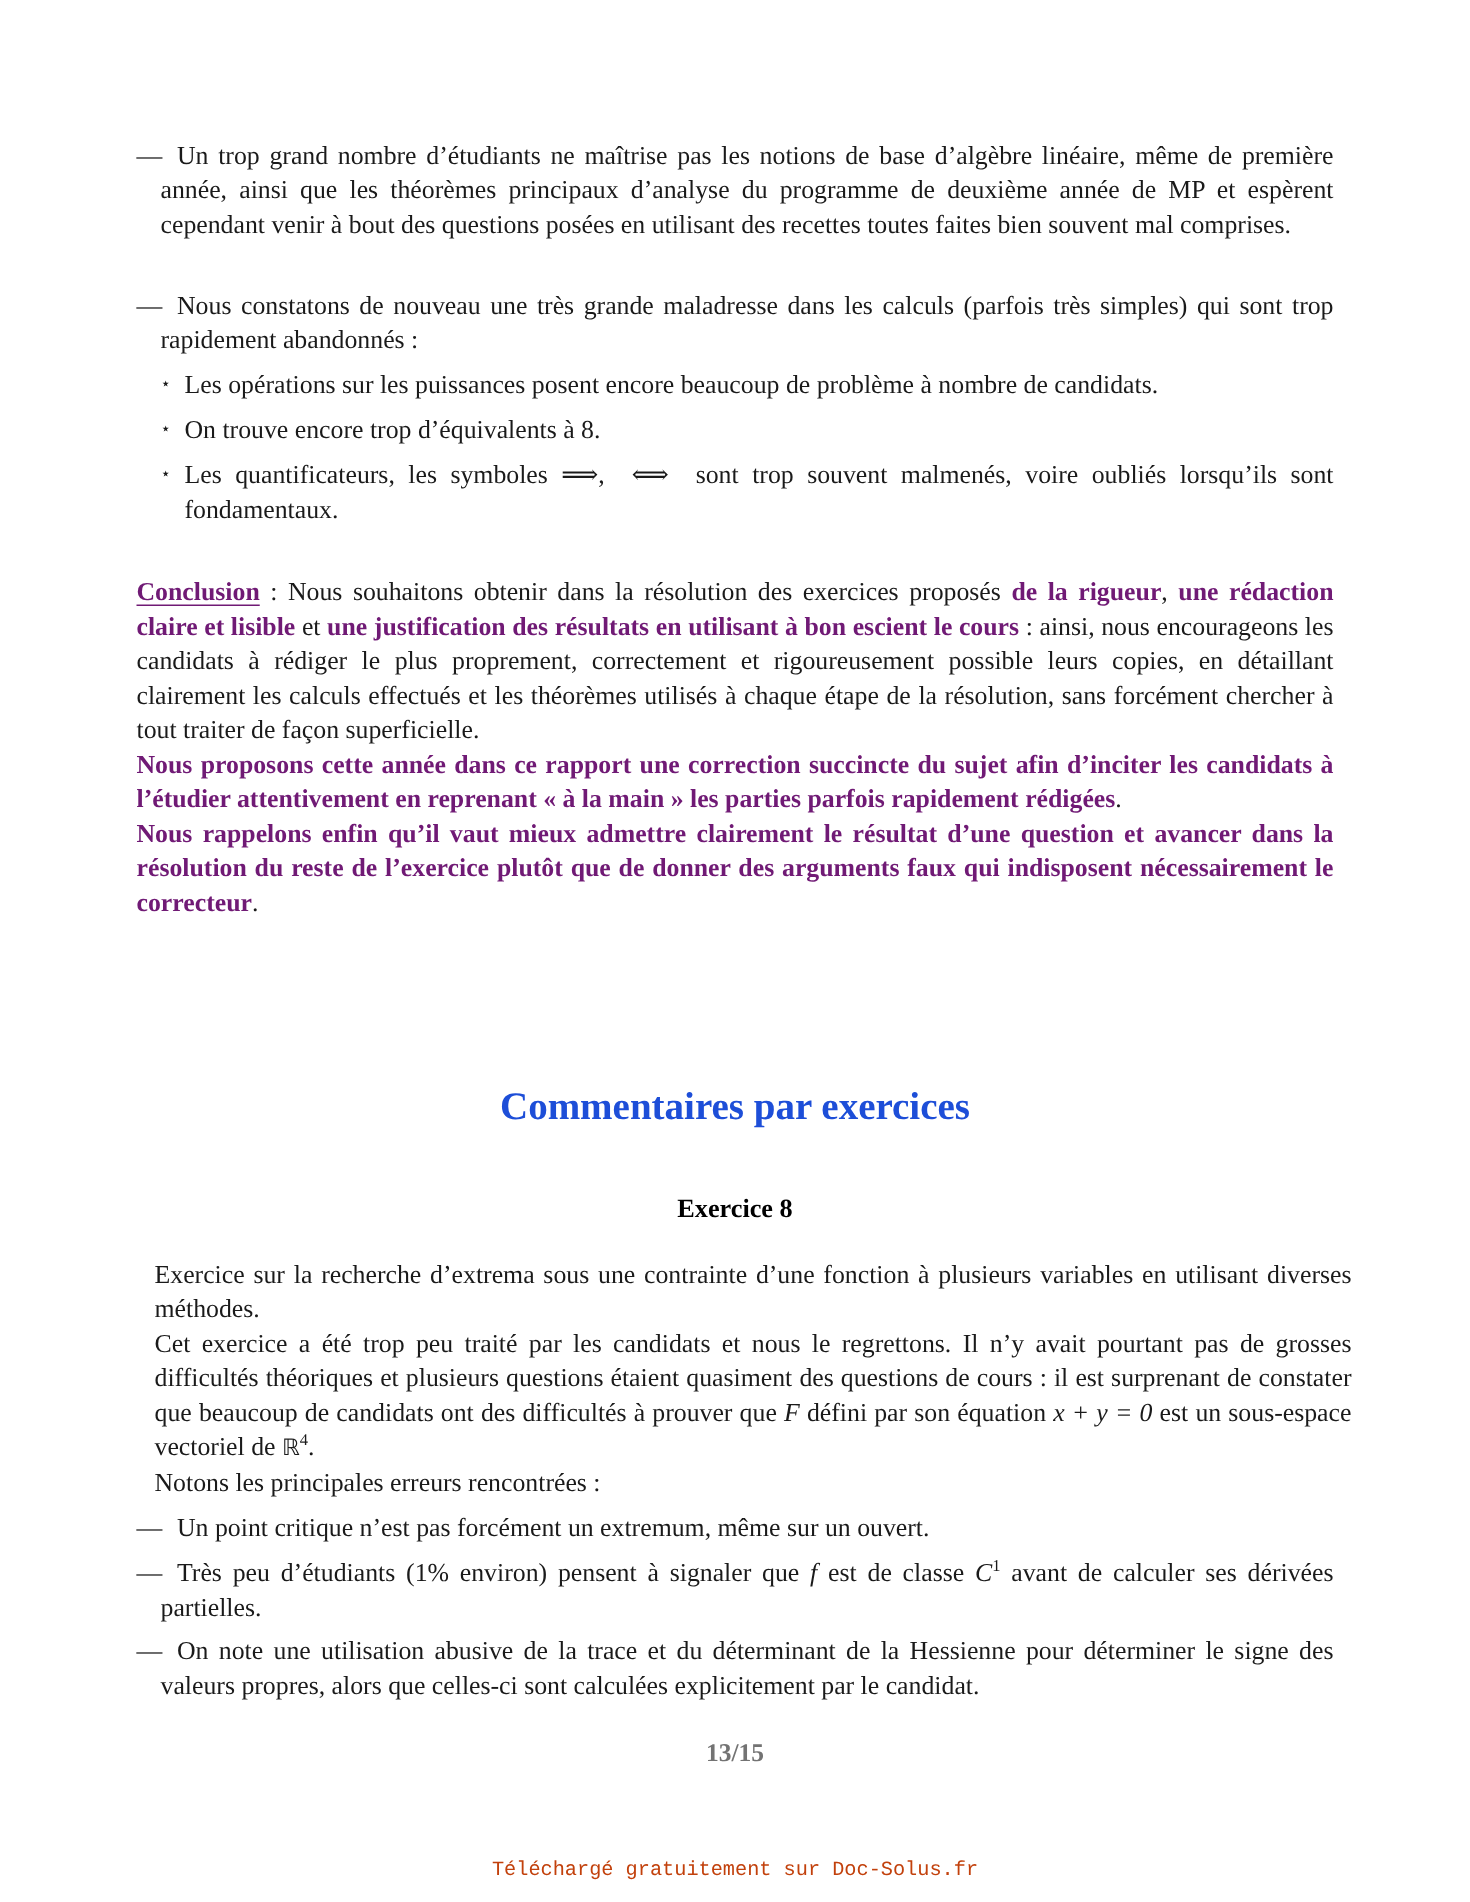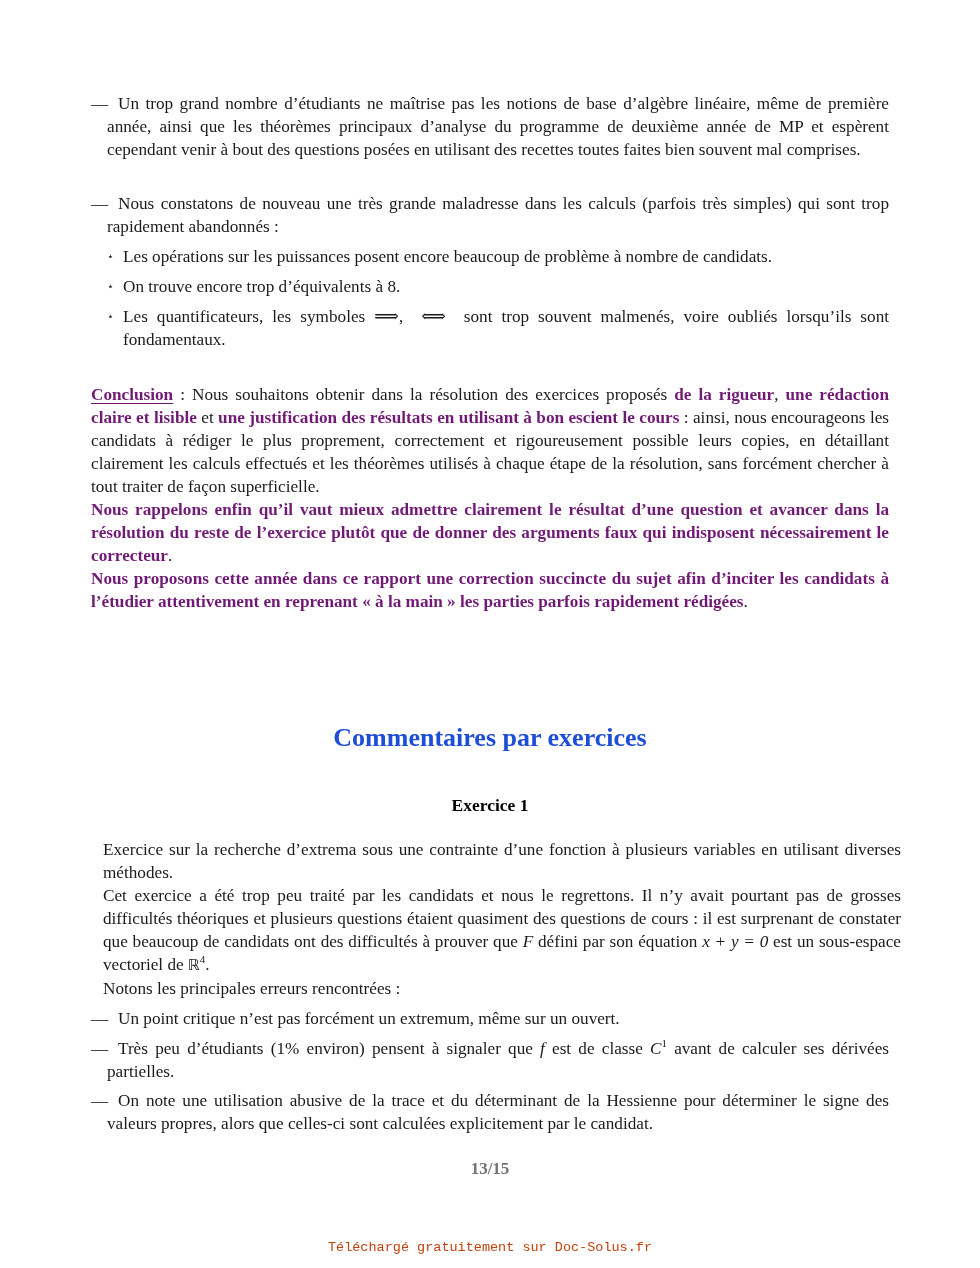--- a/index.html
+++ b/index.html
@@ -56,26 +56,26 @@
     <span class="txt">
       <span>Les quantificateurs, les symboles</span>
       <span>⟹</span><span>,</span>&nbsp;
       <span>⟺</span>&nbsp;
       <span>sont trop souvent malmenés, voire oubliés lorsqu’ils sont fondamentaux.</span>
     </span>
   </div>
 
   <div class="abs" style="top:383px; left:0; width:798px;">
     <p class="para"><b class="underline">Conclusion</b><span> : Nous souhaitons obtenir dans la résolution des exercices proposés </span><b>de la rigueur</b><span>, </span><b>une rédaction claire et lisible</b><span> et </span><b>une justification des résultats en utilisant à bon escient le cours</b><span> : ainsi, nous encourageons les candidats à rédiger le plus proprement, correctement et rigoureusement possible leurs copies, en détaillant clairement les calculs effectués et les théorèmes utilisés à chaque étape de la résolution, sans forcément chercher à tout traiter de façon superficielle.</span></p>
+    <p class="para"><b>Nous proposons cette année dans ce rapport une correction succincte du sujet afin d’inciter les candidats à l’étudier attentivement en reprenant « à la main » les parties parfois rapidement rédigées</b><span>.</span></p>
     <p class="para"><b>Nous rappelons enfin qu’il vaut mieux admettre clairement le résultat d’une question et avancer dans la résolution du reste de l’exercice plutôt que de donner des arguments faux qui indisposent nécessairement le correcteur</b><span>.</span></p>
-    <p class="para"><b>Nous proposons cette année dans ce rapport une correction succincte du sujet afin d’inciter les candidats à l’étudier attentivement en reprenant « à la main » les parties parfois rapidement rédigées</b><span>.</span></p>
   </div>
 
   <div class="h-section">Commentaires par exercices</div>
-  <div class="h-sub">Exercice 1</div>
+  <div class="h-sub">Exercice 8</div>
 
   <div class="abs" style="top:838px; left:12px; width:798px;">
     <p class="para">Exercice sur la recherche d’extrema sous une contrainte d’une fonction à plusieurs variables en utilisant diverses méthodes.</p>
     <p class="para"><span>Cet exercice a été trop peu traité par les candidats et nous le regrettons. Il n’y avait pourtant pas de grosses difficultés théoriques et plusieurs questions étaient quasiment des questions de cours : il est surprenant de constater que beaucoup de candidats ont des difficultés à prouver que </span><span class="math">F</span><span> défini par son équation </span><span class="math">x + y = 0</span><span> est un sous-espace vectoriel de </span><span class="bb">ℝ</span><sup>4</sup><span>.</span></p>
     <p class="para">Notons les principales erreurs rencontrées :</p>
   </div>
 
   <div class="dash-item" style="top:1007px;">
     <span class="dash">—</span>
     <span class="txt" style="text-indent:11px;">Un point critique n’est pas forcément un extremum, même sur un ouvert.</span>

